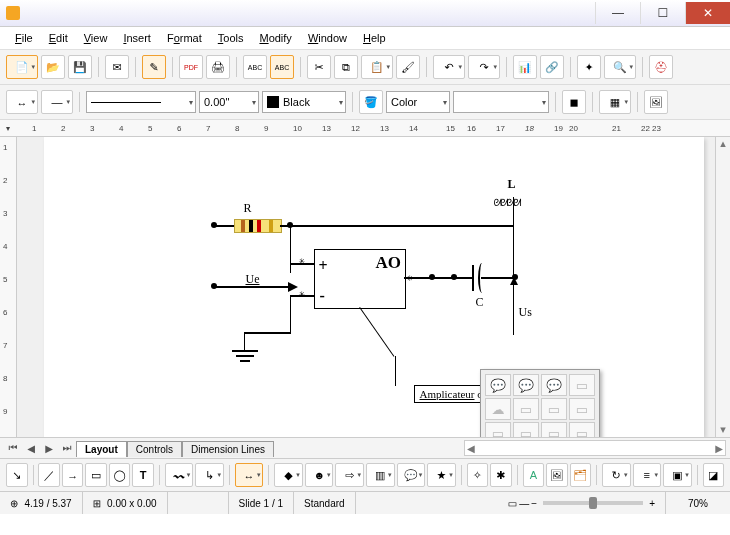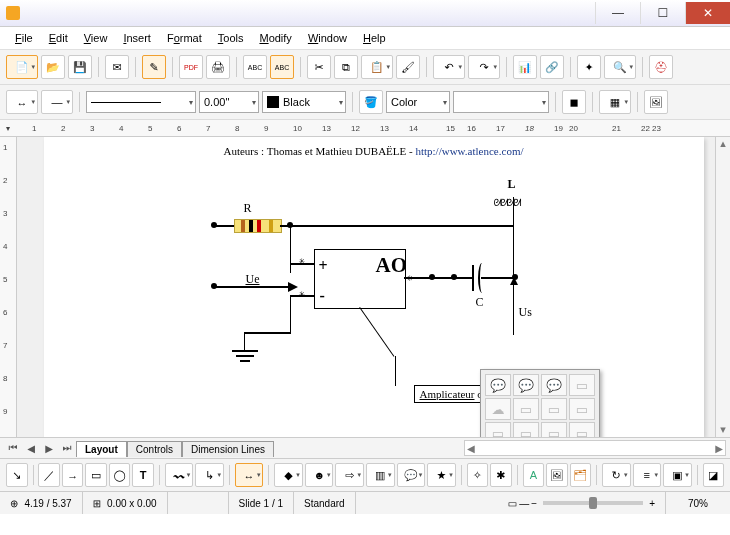--- a/index.html
+++ b/index.html
@@ -171,23 +171,20 @@
       <span style="top: 72px;">3</span>
       <span style="top: 105px;">4</span>
       <span style="top: 138px;">5</span>
       <span style="top: 171px;">6</span>
       <span style="top: 204px;">7</span>
       <span style="top: 237px;">8</span>
       <span style="top: 270px;">9</span>
     </div>
   <div style="flex:1;overflow:hidden;position:relative">
     <div class="page">
-      <div class="credits">
-        <span>Auteurs : Thomas et Mathieu DUBAËLE - </span><a>http://www.atlence.com/</a>
-      </div>
 
       <div class="circuit">
 
         <span class="label" style="left:60px;top:24px">R</span>
 
         <div style="position:absolute;left:50px;top:42px;width:46px;height:12px;background:#f7e27a;border:1px solid #bba23a">
           <div class="resistor-band" style="left:6px;background:#b5651d"></div>
           <div class="resistor-band" style="left:14px;background:#000"></div>
           <div class="resistor-band" style="left:22px;background:#c00"></div>
           <div class="resistor-band" style="left:34px;background:#cfa012"></div>
@@ -204,21 +201,21 @@
 
         <div style="position:absolute;left:310px;top:20px;font-size:10px;letter-spacing:-2px">ᘛᘛᘛᘛ</div>
         <div class="wire" style="left:329px;top:48px;width:1.5px;height:60px"></div>
 
         <div class="dot" style="left:27px;top:106px"></div>
         <div class="wire" style="left:30px;top:109px;width:78px;height:1.5px"></div>
         <div style="position:absolute;left:104px;top:105px;border-left:10px solid #000;border-top:5px solid transparent;border-bottom:5px solid transparent"></div>
         <span class="label" style="left:62px;top:95px;text-decoration:underline">Ue</span>
 
         <div class="opamp" style="left:130px;top:72px;width:90px;height:58px"></div>
-        <span class="label" style="left:192px;top:76px;font-weight:bold;font-size:21px">AO</span>
+        <span class="label" style="left:192px;top:76px;font-weight:bold;font-size:17px">AO</span>
 
         <span class="label" style="left:135px;top:80px;font-size:16px;font-weight:bold">+</span>
         <span class="label" style="left:136px;top:110px;font-size:16px;font-weight:bold">-</span>
         <span class="label" style="left:115px;top:80px;font-size:8px">✳</span>
         <span class="label" style="left:115px;top:113px;font-size:8px">✳</span>
         <span class="label" style="left:223px;top:97px;font-size:8px">✳</span>
 
         <div class="wire" style="left:106px;top:86px;width:24px;height:1.5px"></div>
         <div class="wire" style="left:106px;top:118px;width:24px;height:1.5px"></div>
         <div class="wire" style="left:106px;top:118px;width:1.5px;height:38px"></div>

